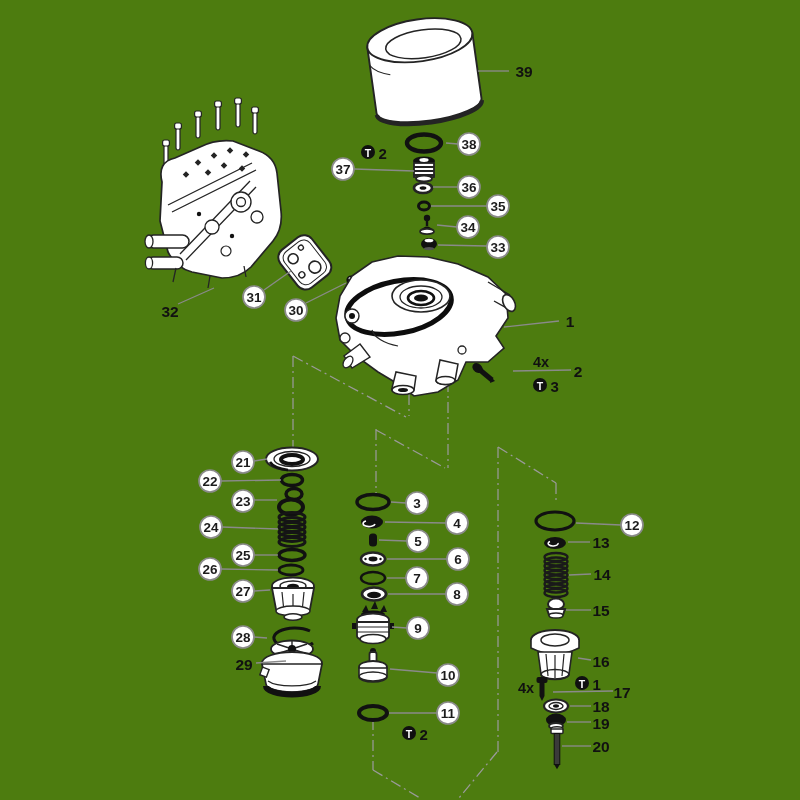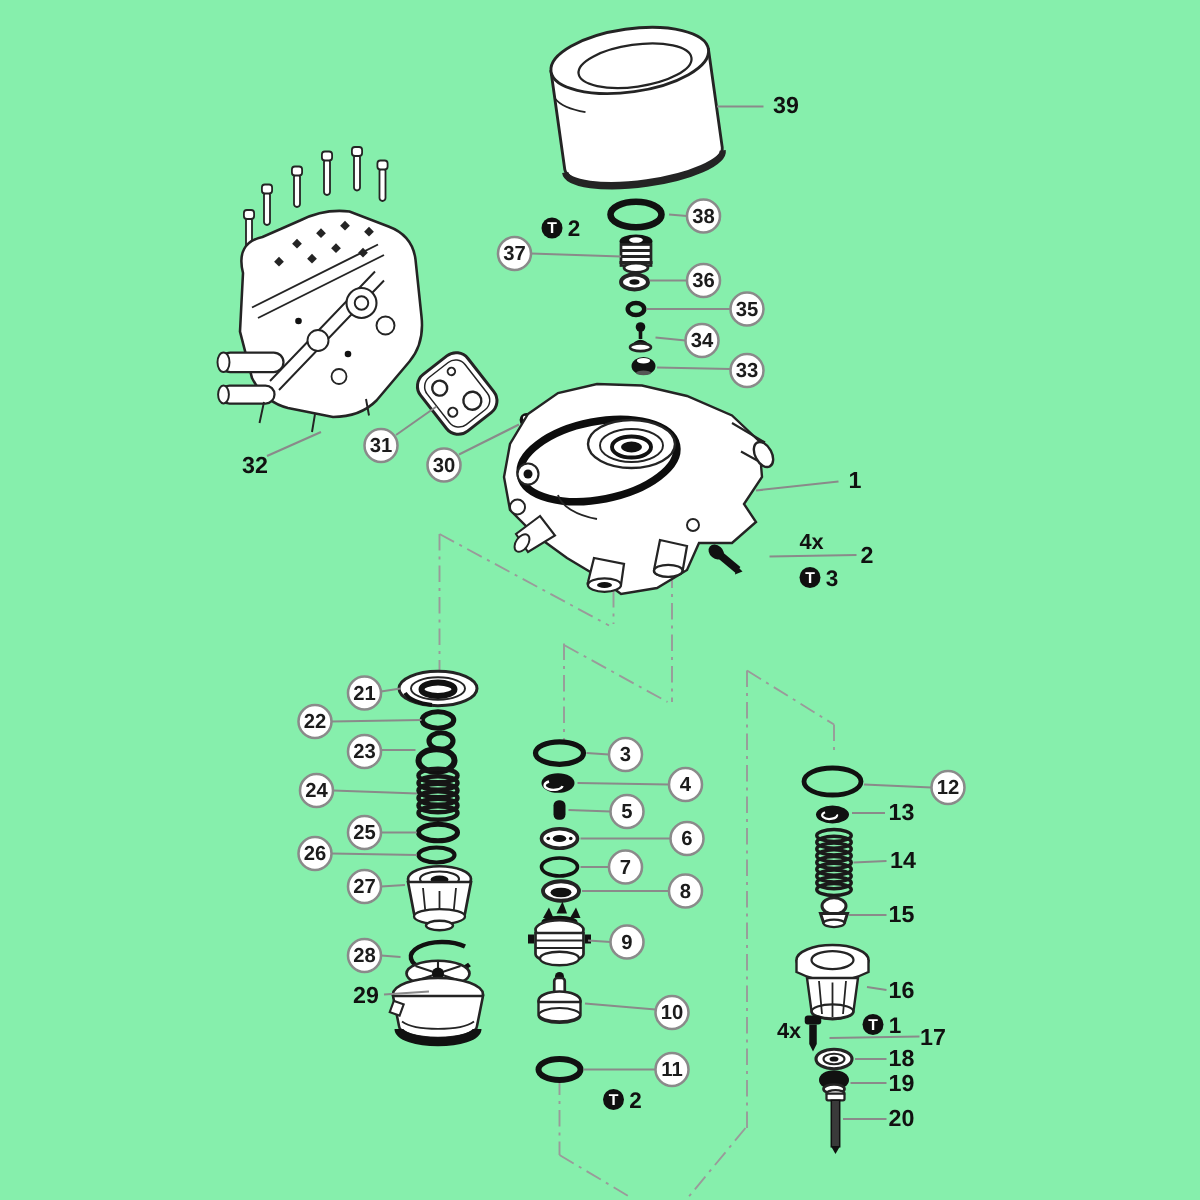--- a/index.html
+++ b/index.html
@@ -1,16 +1,16 @@
 <!DOCTYPE html>
 <html><head>
 <meta charset="utf-8">
 <style>
   html,body{margin:0;padding:0;background:#ffffff;}
-  .page{width:800px;height:800px;position:relative;background:#86efac;overflow:hidden;}
+  .page{width:800px;height:800px;position:relative;background:#4d7c0f;overflow:hidden;}
   svg{display:block;}
   
   .centerline{stroke:#9a9a9a;stroke-width:1.25;stroke-dasharray:11 4 2 4;fill:none;}
   .leader{stroke:#8a8a8a;stroke-width:1.35;fill:none;}
   .callout-circle{fill:#ffffff;stroke:#8a8a8a;stroke-width:1.7;}
   text{font-family:"Liberation Sans","DejaVu Sans",sans-serif;}
   .callout-num{font-size:13.5px;font-weight:bold;fill:#1c1c1c;text-anchor:middle;}
   .plain-num{font-size:15.5px;font-weight:bold;fill:#111;text-anchor:middle;}
   .qty-label{font-size:14.5px;font-weight:bold;fill:#111;text-anchor:middle;}
   .torque-circle{fill:#101010;stroke:none;}

